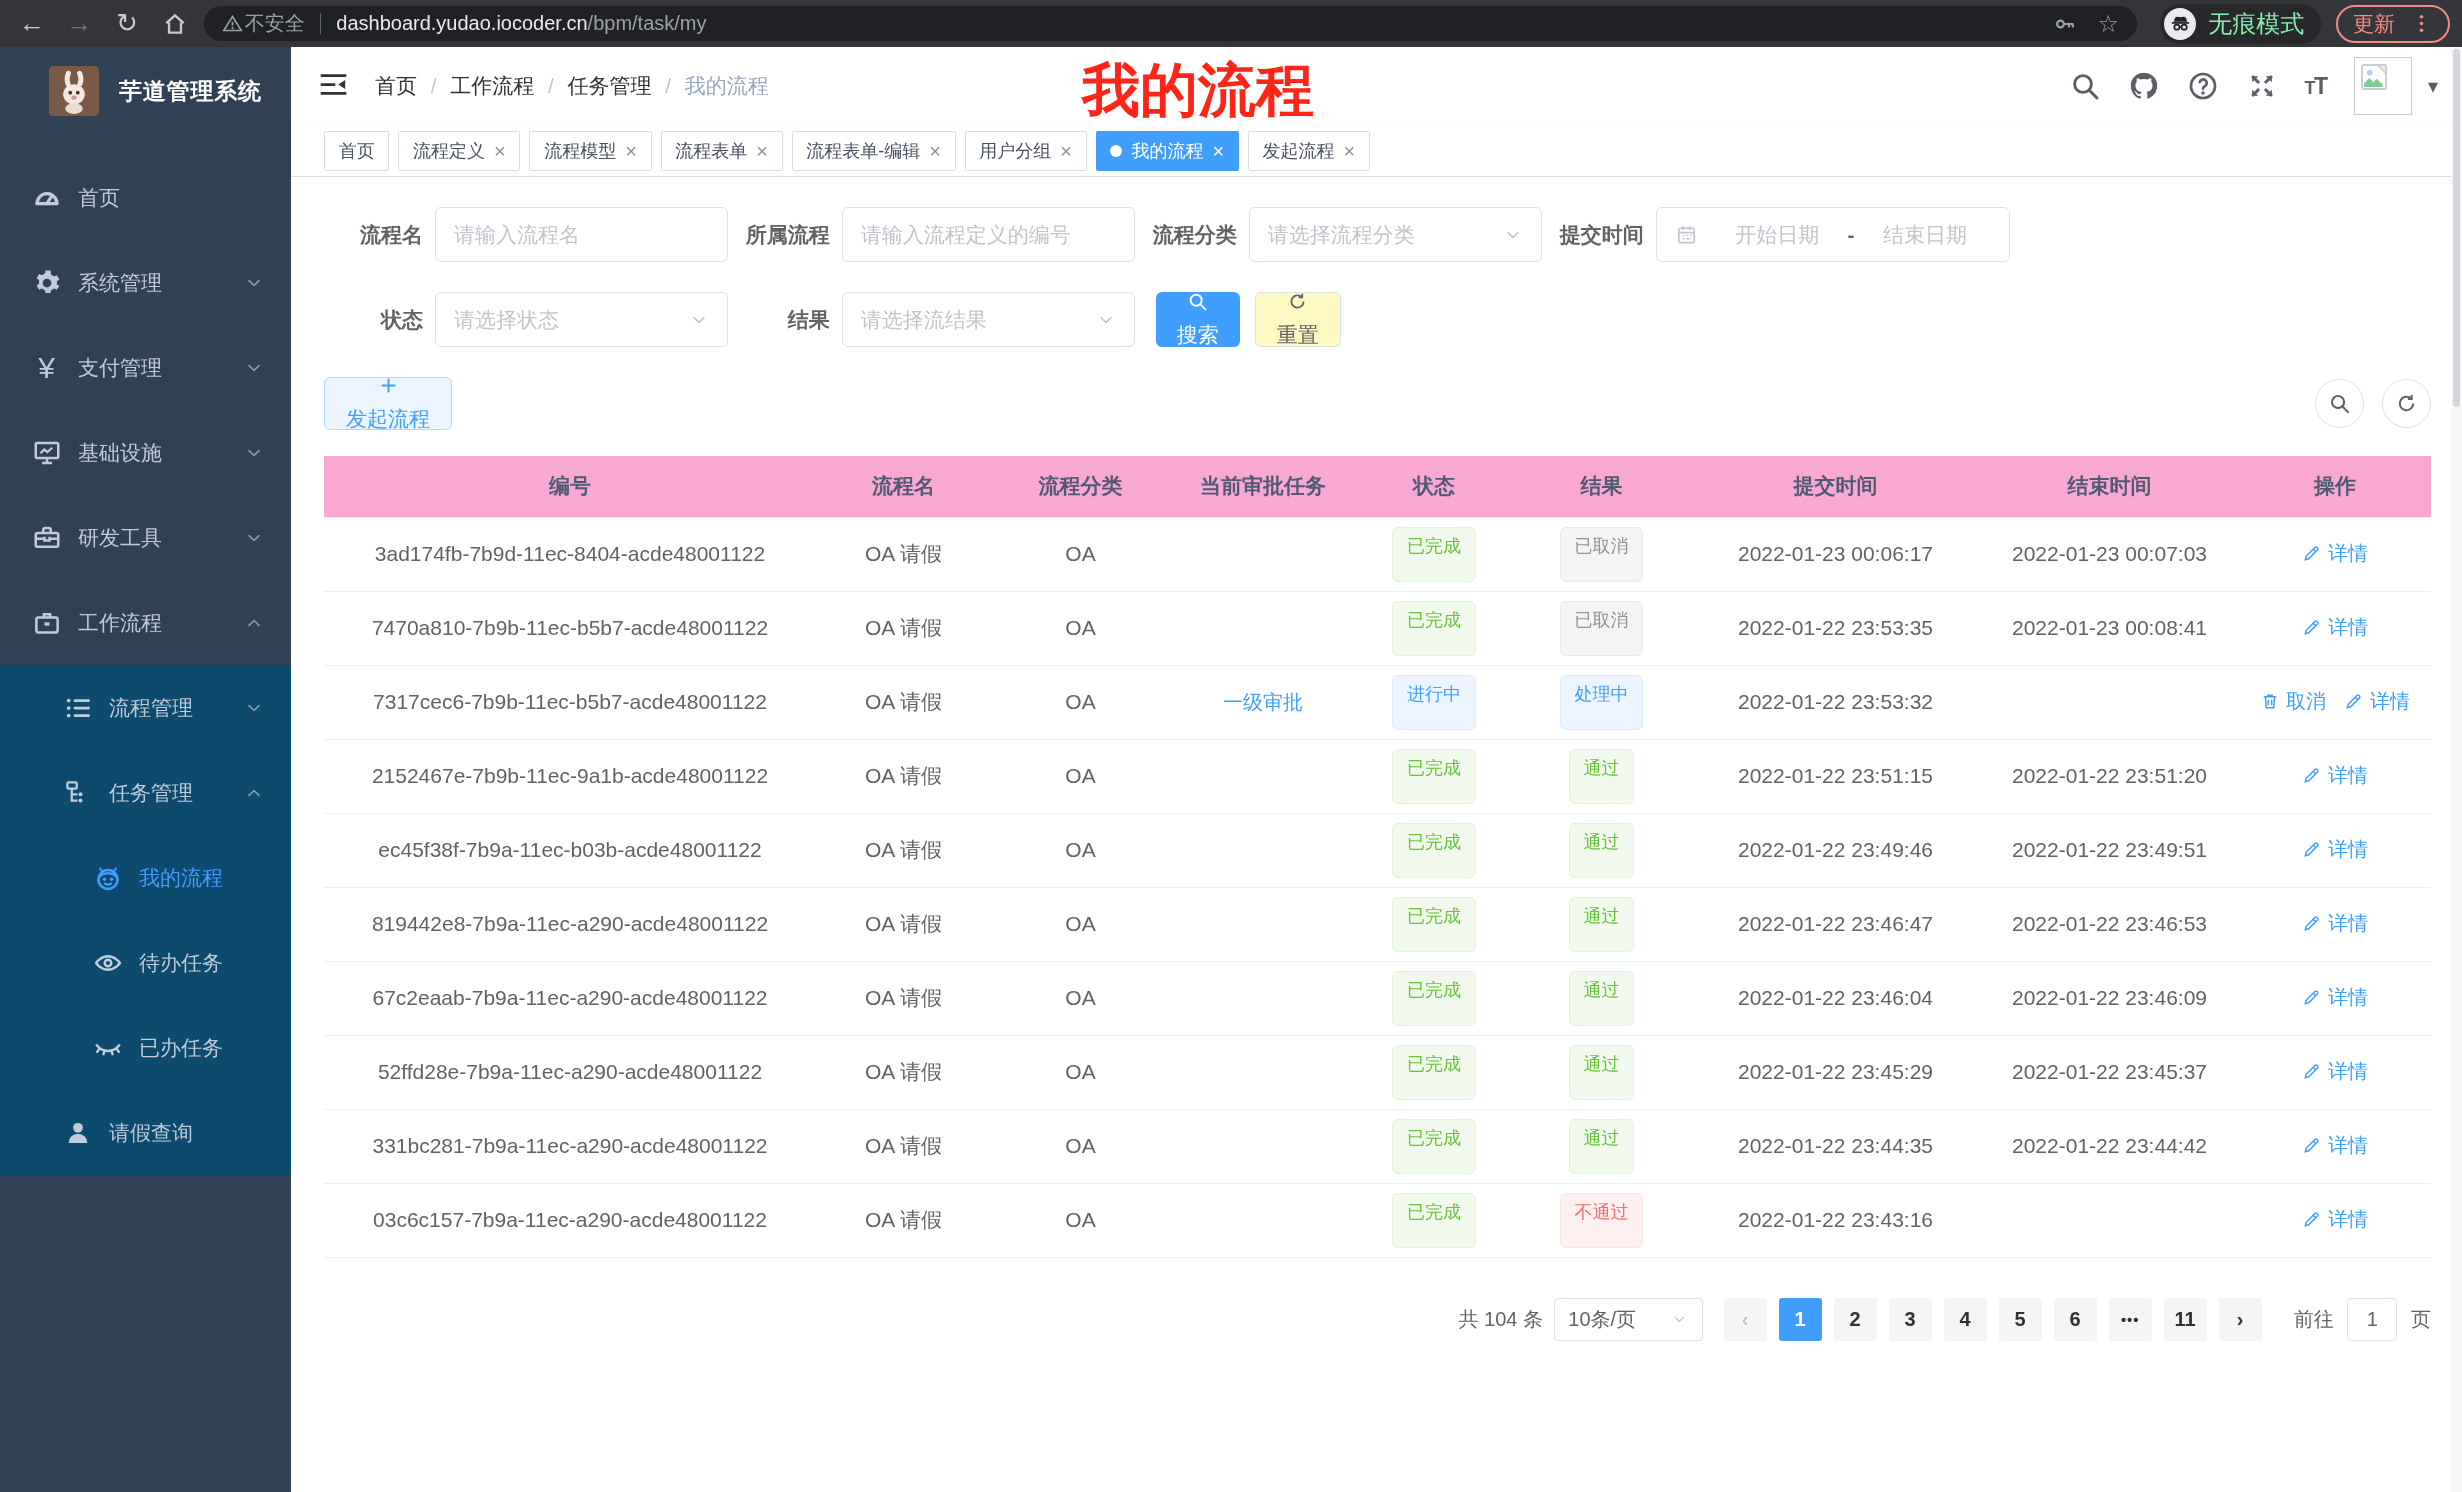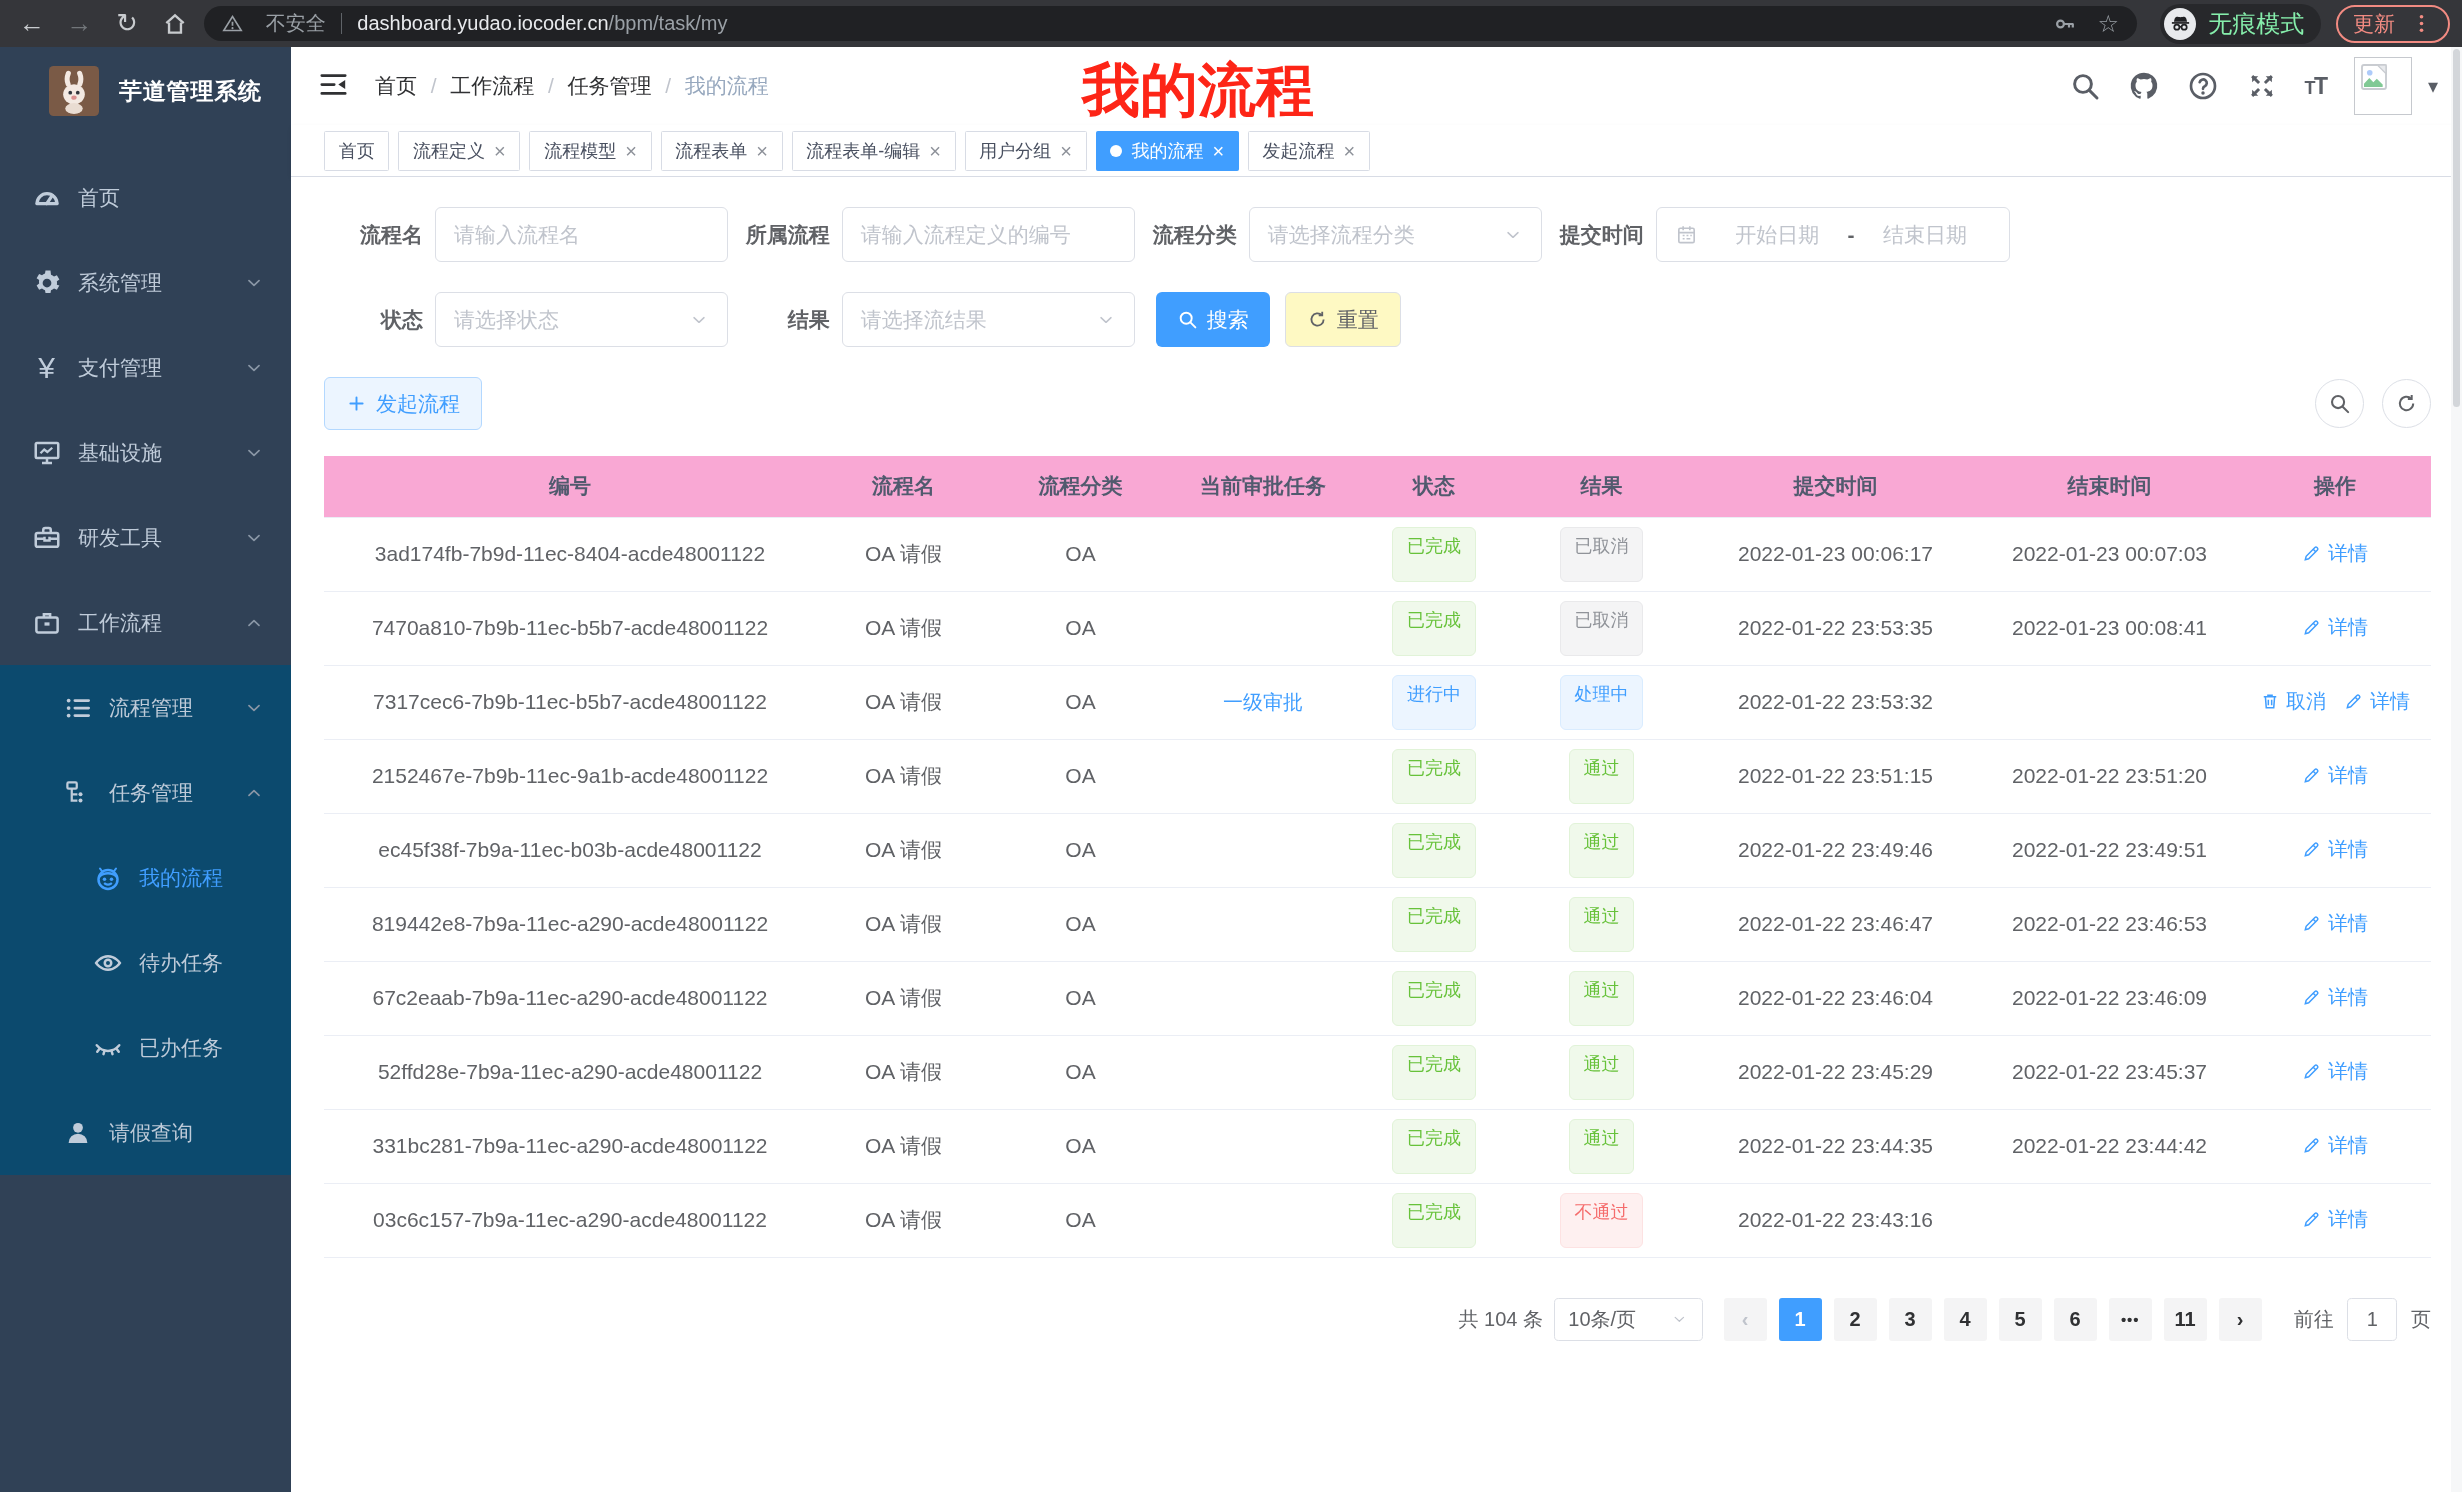--- a/index.html
+++ b/index.html
@@ -11,21 +11,21 @@
   .icon svg{ width:1em; height:1em; display:block; fill:currentColor; }
 
   
   .browser{ height:47px; background:#35363a; display:flex; align-items:center; padding:0 12px; }
   .bnav{ display:flex; align-items:center; gap:7.6px; }
   .bnav-ic{ width:40px; height:37px; display:flex; align-items:center; justify-content:center;
             color:#c8cbce; font-size:26px; border-radius:50%; cursor:pointer; }
   .bnav-ic.dim{ color:#72767a; }
   .omnibox{ flex:1; height:35px; background:#202124; border-radius:18px; margin:0 9px;
             display:flex; align-items:center; padding:0 18px; font-size:20px; color:#9aa0a6; }
-  .omni-sec{ display:flex; align-items:center; gap:23px; color:#9aa0a6; }
+  .omni-sec{ display:flex; align-items:center; gap:2px; color:#9aa0a6; }
   .omni-sec .icon{ font-size:21px; }
   .omni-div{ width:1.5px; height:21px; background:#5f6368; margin:0 15px; }
   .url-host{ color:#e8eaed; }
   .url-path{ color:#9aa0a6; }
   .omni-right{ margin-left:auto; display:flex; align-items:center; gap:21px; color:#9aa0a6; }
   .omni-right .icon{ font-size:24px; cursor:pointer; }
   .incog{ height:40px; background:#27282b; border-radius:21px; display:flex; align-items:center;
           gap:12px; padding:0 16.7px 0 4.6px; margin-left:13.7px; }
   .incog-circle{ width:32px; height:32px; border-radius:50%; background:#e8eaed; color:#202124;
                  display:flex; align-items:center; justify-content:center; font-size:23px; }
@@ -97,21 +97,21 @@
   .input{ height:55px; border:1.5px solid #dcdfe6; border-radius:6px; background:#fff;
           display:flex; align-items:center; padding:0 18px; font-size:21px; cursor:text; }
   .input .ph{ color:#c0c4cc; }
   .w385{ width:293px; } .w465{ width:354px; }
   .sel-arrow{ margin-left:auto; color:#c0c4cc; font-size:20px; }
   .cal-ic{ color:#c0c4cc; font-size:23px; margin-right:13.7px; }
   .dr-start,.dr-end{ flex:1; text-align:center; color:#c0c4cc; }
   .dr-sep{ color:#606266; font-weight:700; padding:0 4.6px; }
 
   .btn{ height:55px; border-radius:6px; font-size:21px; display:inline-flex; align-items:center;
-        justify-content:center; gap:9px; padding:0 21px; cursor:pointer; border:none; white-space:nowrap; }
+        justify-content:center; gap:9px; padding:0 21px; cursor:pointer; border:none; white-space:nowrap;flex-direction:column; }
   .btn .icon{ font-size:21px; }
   .btn-search{ background:#409eff; color:#fff; margin-left:21px; }
   .btn-reset{ background:#fef9c3; color:#606266; border:1.5px solid #dcdfe6; margin-left:15px; }
   .btn-create{ background:#ecf5ff; color:#409eff; border:1.5px solid #b3d8ff; height:53px; }
 
   .toolbar{ display:flex; align-items:center; margin-top:6px; }
   .tool-right{ margin-left:auto; display:flex; gap:18px; }
   .circle-btn{ width:49px; height:49px; border-radius:50%; border:1.5px solid #dcdfe6; background:#fff;
                color:#606266; display:flex; align-items:center; justify-content:center;
                font-size:23px; cursor:pointer; }

